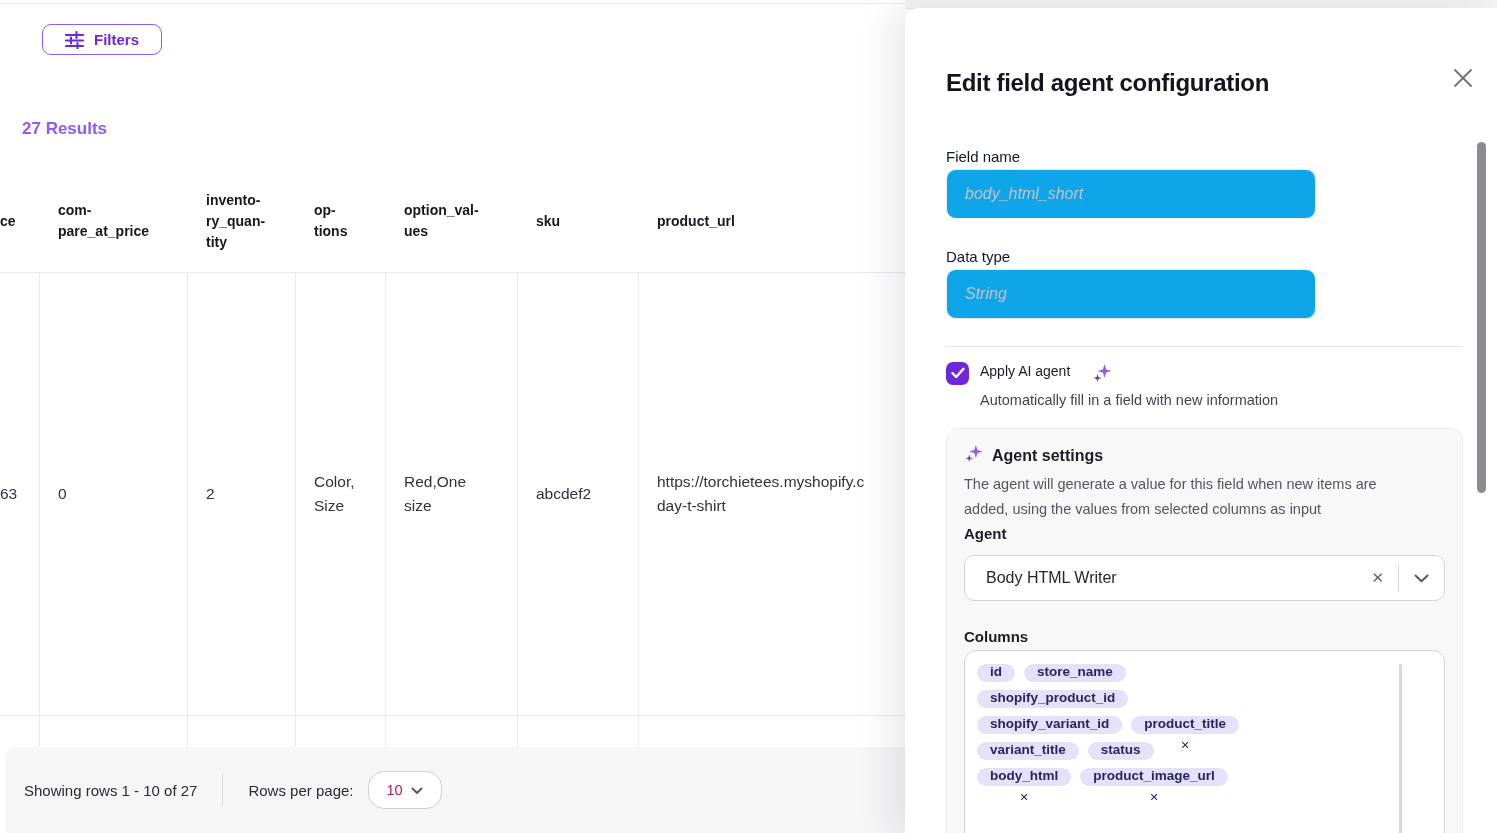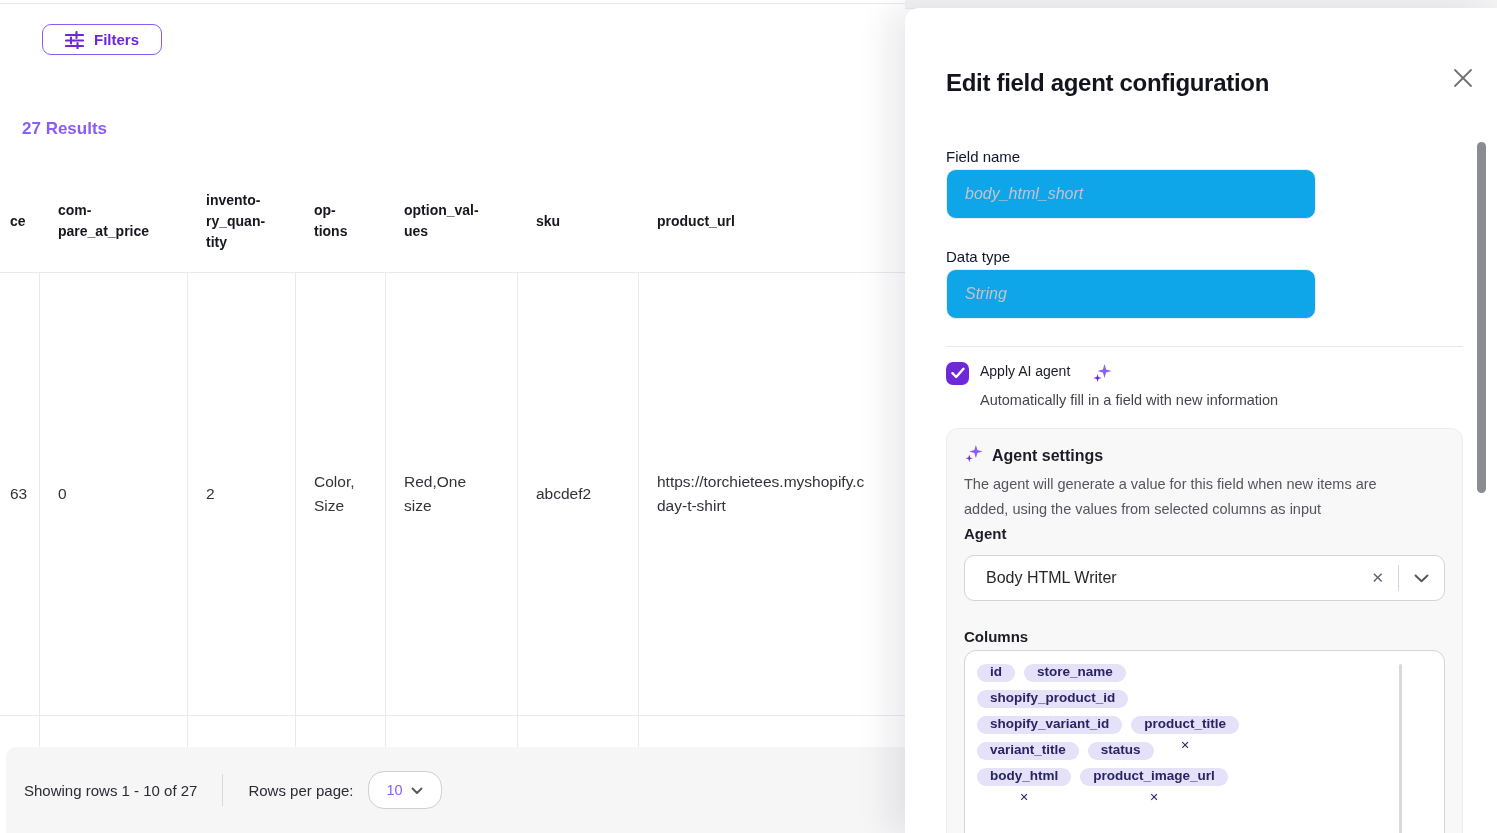--- a/index.html
+++ b/index.html
@@ -34,35 +34,35 @@
   }
   .tbl-row{position:absolute;left:0;width:920px;display:flex;border-bottom:1px solid #e9e9ee;overflow:hidden;}
   .tbl-row .bc{
     box-sizing:border-box;flex:0 0 auto;display:flex;align-items:center;
     padding:0 18px;font-size:15.5px;color:#32323b;line-height:1.5;
     border-right:1px solid #e9e9ee;white-space:pre-line;
   }
   .tbl-row .bc:last-child{border-right:none;}
   .row-main{top:272px;height:443px;}
   .row-stub{top:716px;height:31px;border-bottom:none;}
-  .hc.first,.bc.first{padding-left:10px;padding-right:2px;}
+  .hc.first,.bc.first{padding-left:0;padding-right:2px;}
 
   
   .footer{
     position:absolute;left:6px;top:747px;width:914px;height:86px;
     background:#f6f6f7;border-top-left-radius:10px;
     display:flex;align-items:center;
   }
   .footer .summary{margin-left:18px;font-size:15px;font-weight:500;color:#2b2b33;}
   .footer .vdiv{width:1px;height:32px;background:#d9d9de;margin:0 25px;}
   .footer .rpp-label{font-size:15px;font-weight:500;color:#2b2b33;margin-right:14px;}
   .rpp-select{
     display:flex;align-items:center;gap:8px;height:36px;padding:0 18px;
     background:#fff;border:1px solid #cfcfd4;border-radius:16px;
-    font-size:14.5px;font-weight:500;color:#8b5cf6;cursor:pointer;
+    font-size:14.5px;font-weight:500;color:#be185d;cursor:pointer;
   }
 
   
   .panel{
     position:absolute;left:905px;top:8px;width:592px;height:825px;
     background:#fff;border-top-left-radius:14px;
     box-shadow:-16px 0 34px rgba(25,25,50,.09);
   }
   .panel-title{position:absolute;left:41px;top:61px;font-size:24px;font-weight:700;color:#14141e;letter-spacing:-.3px;}
   .close-btn{position:absolute;left:543px;top:55px;width:30px;height:30px;display:flex;align-items:center;justify-content:center;cursor:pointer;}

